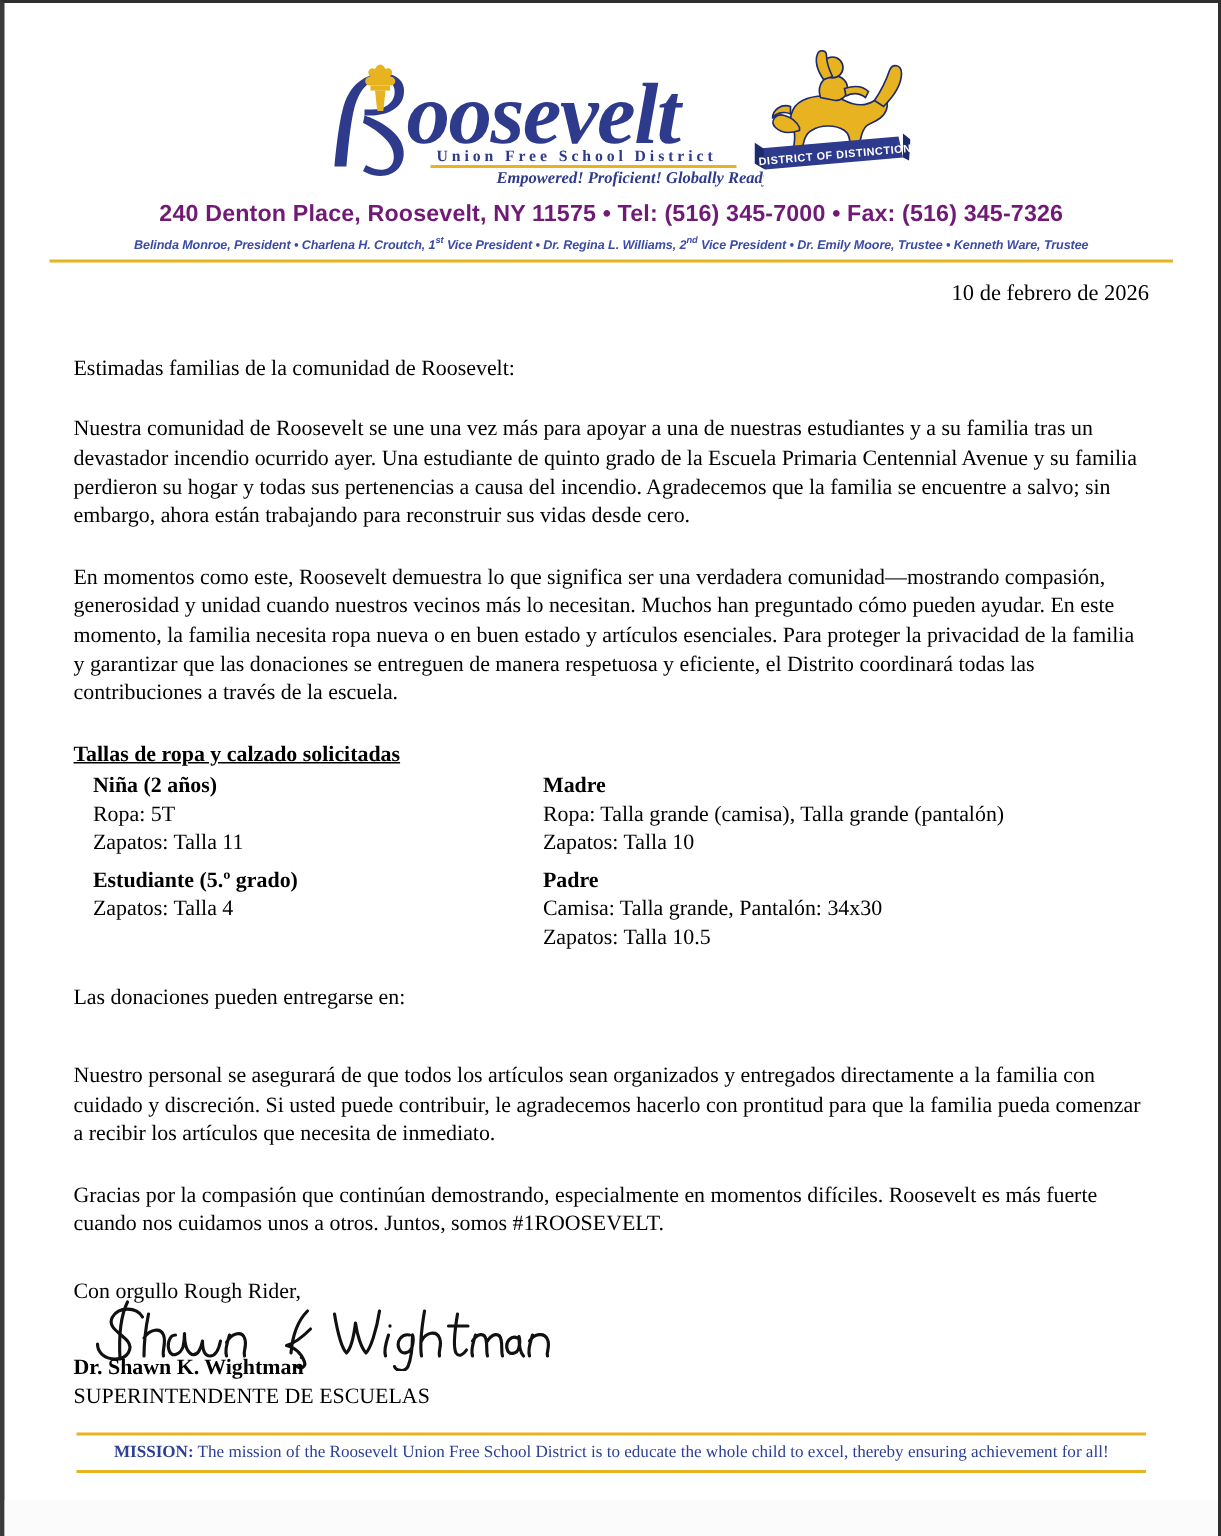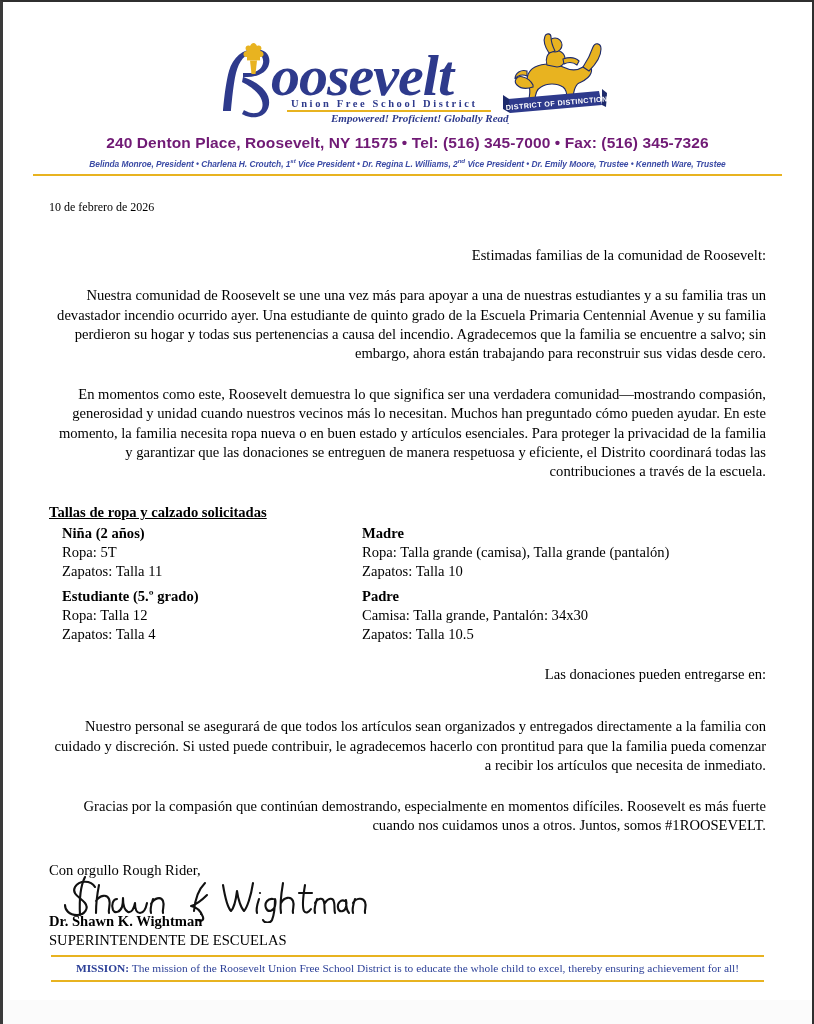--- a/index.html
+++ b/index.html
@@ -82,26 +82,27 @@
     margin: 5px 30px 0 30px;
   }
 
   
   .content {
     padding: 0 46px 0 46px;
     font-size: 14.6px;
     line-height: 1.33;
   }
   .date {
-    margin-top: 24px;
-    font-size: 12px;
+    margin-top: 12px;
+    font-size: 15px;
+    text-align: right;
   }
   p.para {
     margin: 0;
-    text-align: right;
+    text-align: left;
   }
   .gap-lg { height: 30px; }
   .gap-md { height: 21px; }
   .gap-sm { height: 12px; }
 
   .salutation { margin-top: 0; }
 
   
   .sizes-heading {
     font-weight: bold;
@@ -281,21 +282,20 @@
         <div class="line">Ropa: 5T</div>
         <div class="line">Zapatos: Talla 11</div>
       </div>
       <div class="size-block">
         <div class="who">Madre</div>
         <div class="line">Ropa: Talla grande (camisa), Talla grande (pantalón)</div>
         <div class="line">Zapatos: Talla 10</div>
       </div>
       <div class="size-block">
         <div class="who">Estudiante (5.º grado)</div>
-        <div class="line">Ropa: Talla 12</div>
         <div class="line">Zapatos: Talla 4</div>
       </div>
       <div class="size-block">
         <div class="who">Padre</div>
         <div class="line">Camisa: Talla grande, Pantalón: 34x30</div>
         <div class="line">Zapatos: Talla 10.5</div>
       </div>
     </div>
 
     <div class="gap-md"></div>

